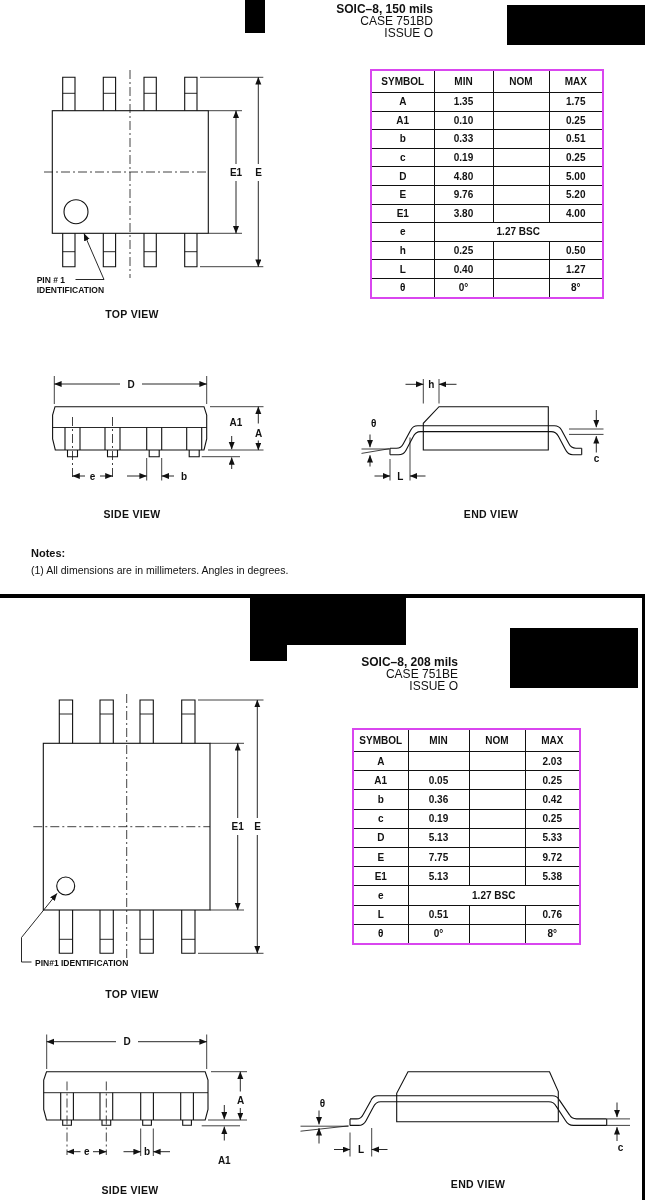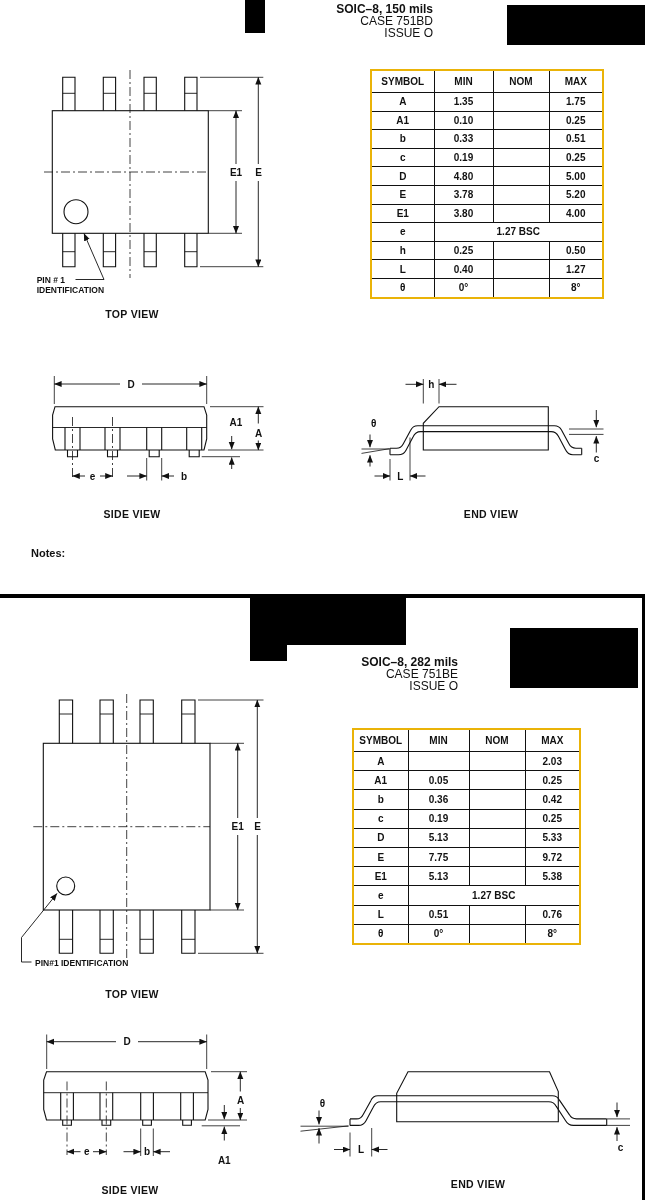--- a/index.html
+++ b/index.html
@@ -1,21 +1,21 @@
 <!DOCTYPE html>
 <html><head>
 <meta charset="utf-8">
 <style>
   html,body{margin:0;padding:0;background:#fff;}
   body{width:645px;height:1200px;position:relative;font-family:"Liberation Sans",sans-serif;color:#111;overflow:hidden;}
   .redact{position:absolute;background:#000;}
   .hdrblock{position:absolute;width:210px;text-align:right;}
   .hdr-title{font-size:12px;font-weight:bold;line-height:13px;}
   .hdr-sub{font-size:12px;line-height:11.5px;}
-  table.dim-table{position:absolute;border-collapse:collapse;table-layout:fixed;background:#fff;border:2px solid #eab308;}
+  table.dim-table{position:absolute;border-collapse:collapse;table-layout:fixed;background:#fff;border:2px solid #d946ef;}
   .dim-table th,.dim-table td{border:1px solid #111;text-align:center;vertical-align:middle;padding:0;font:bold 10px "Liberation Sans",sans-serif;}
   .dim-table th{height:21px;}
   table.t1 td{height:17.6px;}
   table.t2 td{height:18.2px;}
   .notes{position:absolute;left:31px;top:547px;}
   .notes-h{font:bold 11px "Liberation Sans",sans-serif;margin-bottom:5px;}
   .notes-i{font:10.5px "Liberation Sans",sans-serif;line-height:13.5px;}
   svg.drw{position:absolute;overflow:visible;}
   .ol{fill:none;stroke:#111;stroke-width:1.1;}
   .thin{fill:none;stroke:#111;stroke-width:0.9;}
@@ -111,21 +111,21 @@
         <td>0.25</td>
       </tr>
       <tr>
         <td>D</td>
         <td>4.80</td>
         <td></td>
         <td>5.00</td>
       </tr>
       <tr>
         <td>E</td>
-        <td>3.78</td>
+        <td>9.76</td>
         <td></td>
         <td>5.20</td>
       </tr>
       <tr>
         <td>E1</td>
         <td>3.80</td>
         <td></td>
         <td>4.00</td>
       </tr>
       <tr>
@@ -220,31 +220,32 @@
     <path class="ext" d="M209,69 H243.5 M209,74.4 H243.5"></path>
     <line class="dm" x1="236.3" y1="50" x2="236.3" y2="67.2" marker-end="url(#mE1)"></line>
     <line class="dm" x1="236.3" y1="92.5" x2="236.3" y2="76.2" marker-end="url(#mE1)"></line>
     <text class="dimlbl" x="236.5" y="101.5">c</text>
   </g>
   <text class="cap" x="131" y="158">END VIEW</text>
 </svg>
 
 <div class="notes">
   <div class="notes-h">Notes:</div>
+  <div class="notes-i">(1) All dimensions are in millimeters. Angles in degrees.</div>
 </div>
 
 <div class="redact" style="left:0;top:594px;width:645px;height:4px"></div>
 
 <div class="redact" style="left:250px;top:597px;width:156px;height:48px"></div>
 <div class="redact" style="left:250px;top:645px;width:37px;height:16px"></div>
 <div class="redact" style="left:510px;top:628px;width:128px;height:60px"></div>
 <div class="redact" style="left:642px;top:598px;width:3px;height:602px"></div>
 
 <div class="hdrblock" style="left:248px;top:656px">
-  <div class="hdr-title">SOIC–8, 282 mils</div>
+  <div class="hdr-title">SOIC–8, 208 mils</div>
   <div class="hdr-sub">CASE 751BE</div>
   <div class="hdr-sub">ISSUE O</div>
 </div>
 
 <svg class="drw" style="left:20px;top:690px" width="330" height="330" viewBox="0 0 330 330">
   <defs>
     <marker id="mT2" markerWidth="9" markerHeight="8" refX="7.3" refY="3" orient="auto-start-reverse" markerUnits="userSpaceOnUse">
         <path d="M0,0 L7.5,3 L0,6 Z" fill="#111"></path>
       </marker>
   </defs>

